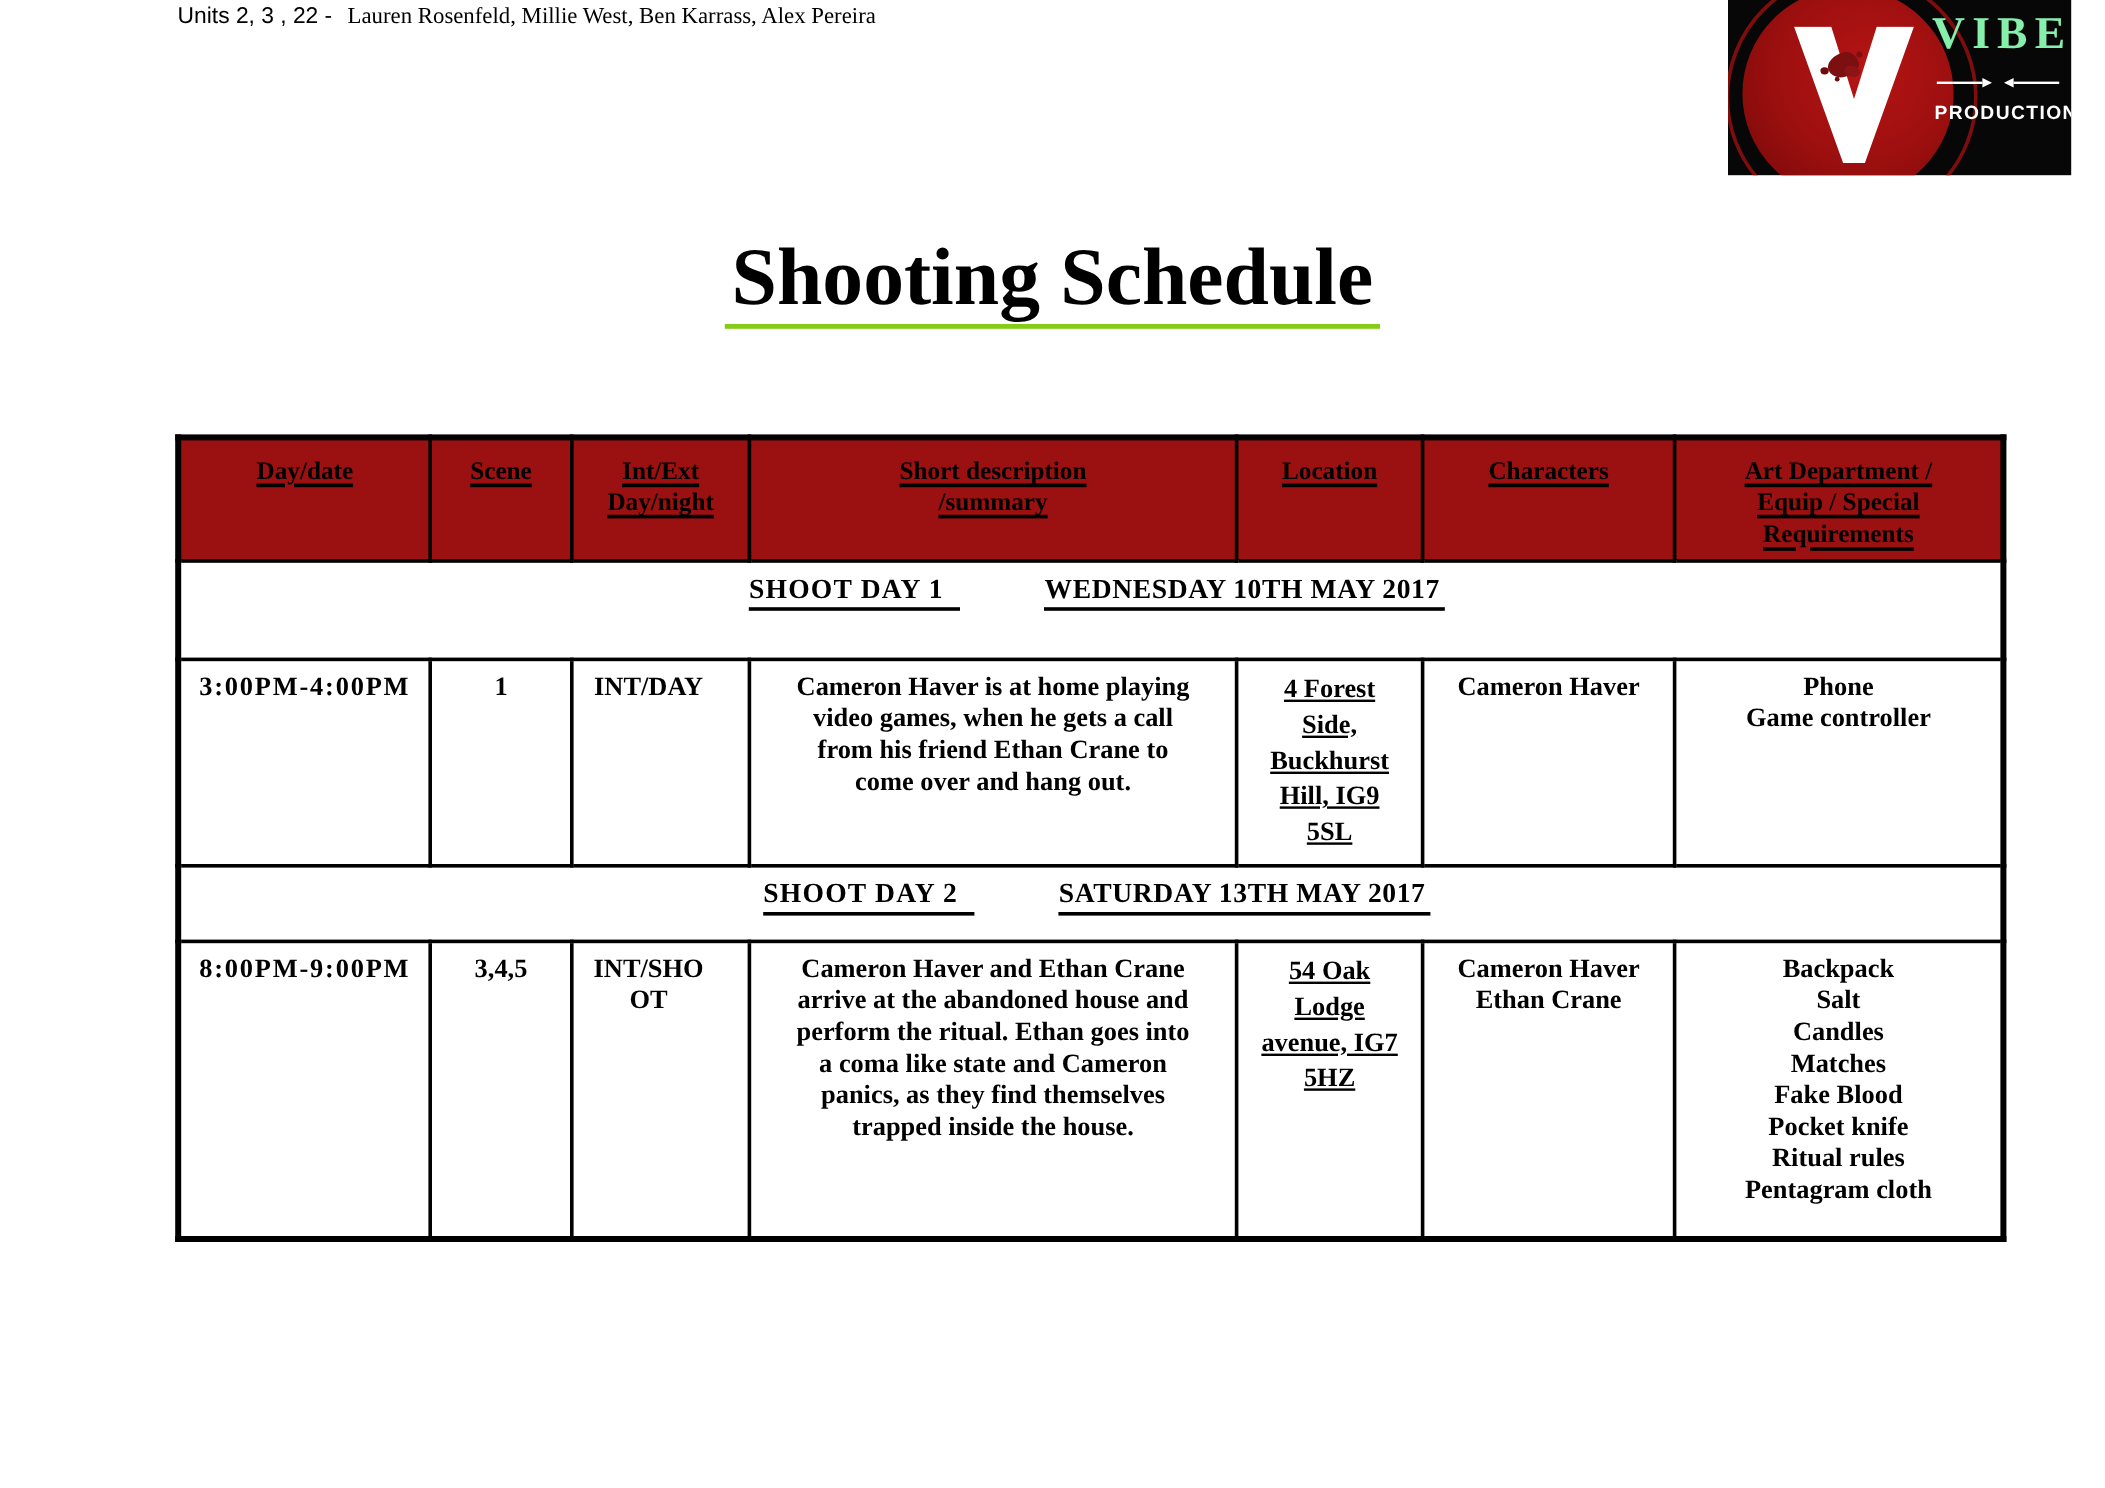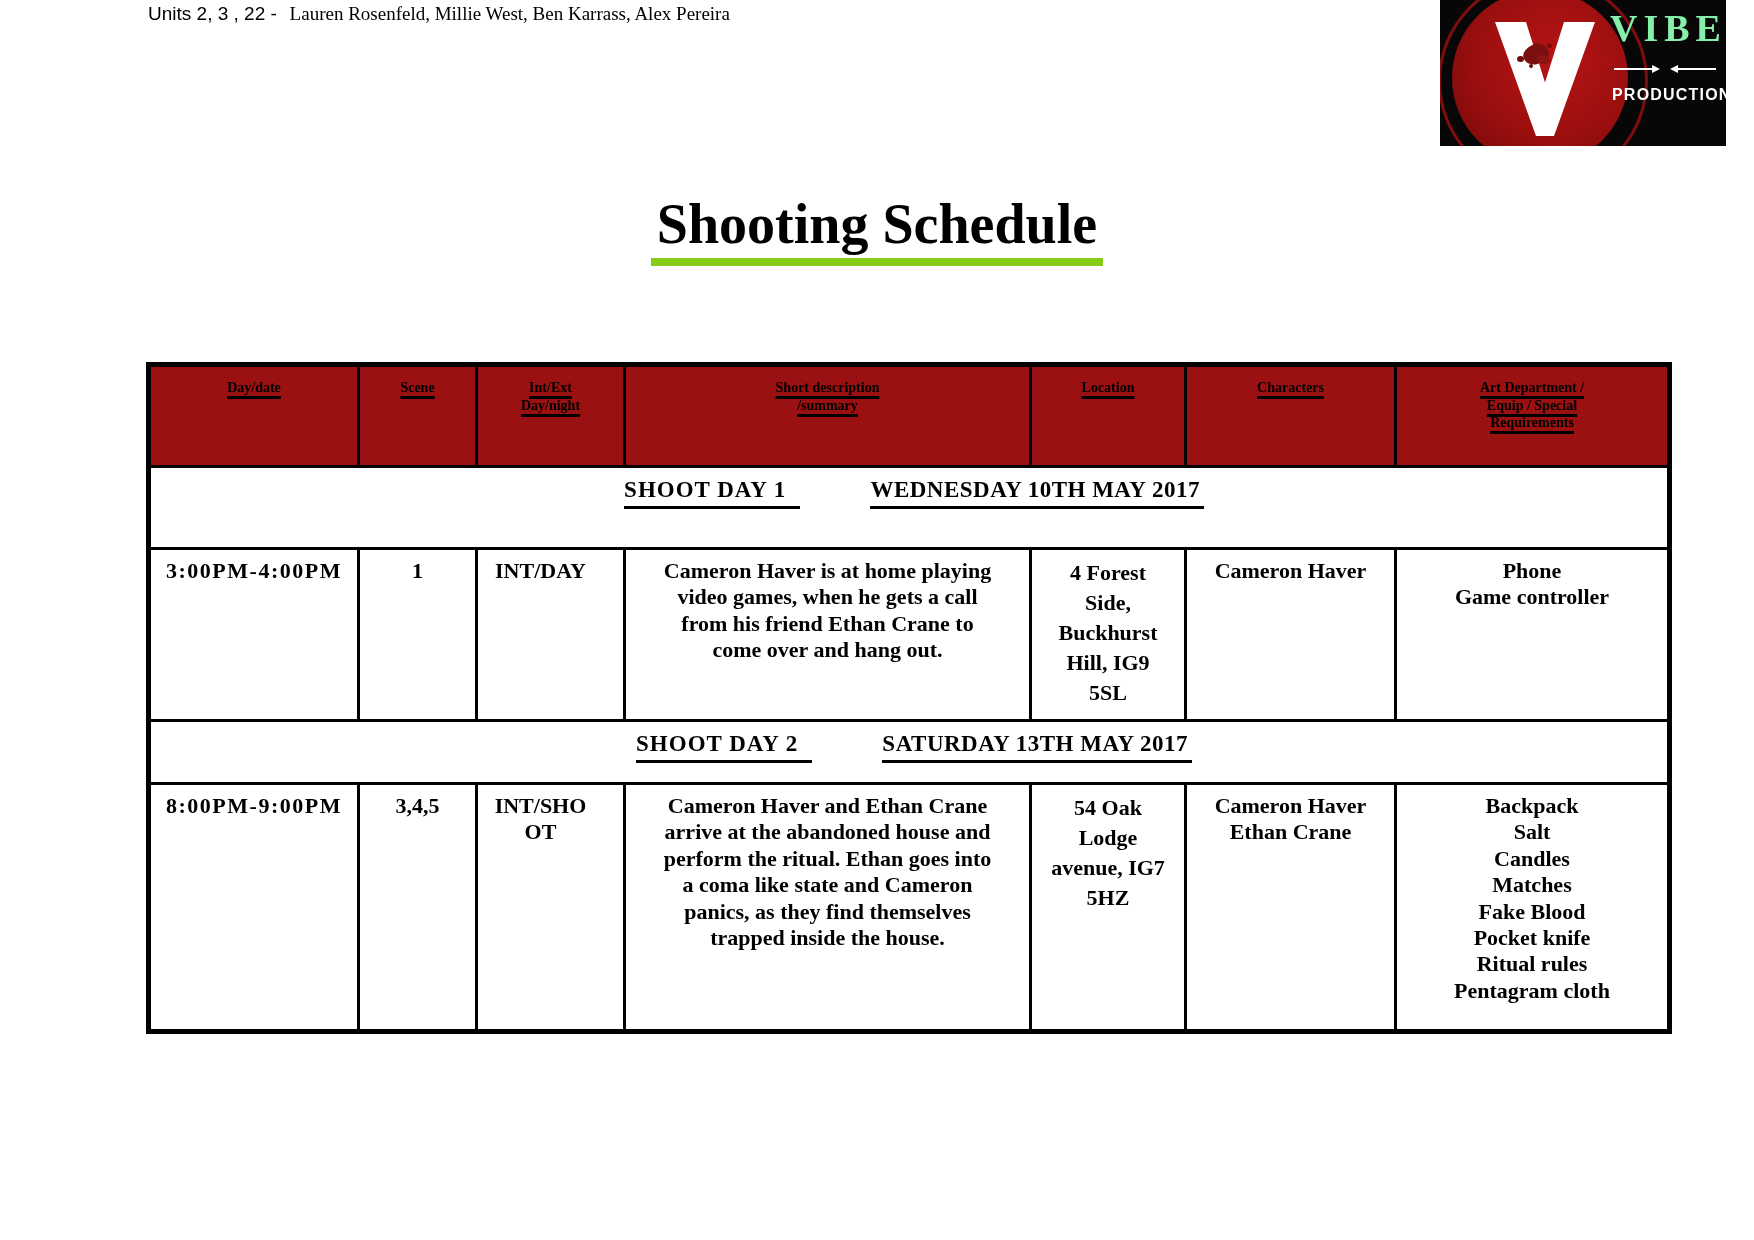--- a/index.html
+++ b/index.html
@@ -32,38 +32,38 @@
   .logo-divider{position:absolute;left:174px;top:68px;width:102px;display:flex;align-items:center;justify-content:space-between;}
   .lg-arr{position:relative;display:block;width:38px;height:2px;background:#fff;}
   .lg-arr-r::after{content:"";position:absolute;right:-8px;top:-3px;border-left:8px solid #fff;
     border-top:4px solid transparent;border-bottom:4px solid transparent;}
   .lg-arr-l::after{content:"";position:absolute;left:-8px;top:-3px;border-right:8px solid #fff;
     border-top:4px solid transparent;border-bottom:4px solid transparent;}
   .logo-sub{position:absolute;left:172px;top:86px;color:#fff;
     font-family:"Liberation Sans","DejaVu Sans",sans-serif;font-weight:bold;font-size:16px;letter-spacing:1.2px;}
   
   .title-wrap{position:absolute;left:0;top:196px;width:100%;text-align:center;}
-  .page-title{display:inline-block;font-weight:bold;font-size:56px;line-height:1;
-    padding:0 6px 6px 6px;border-bottom:8px solid #84cc16;letter-spacing:0px;}
+  .page-title{display:inline-block;font-weight:bold;font-size:68px;line-height:1;
+    padding:0 6px 6px 6px;border-bottom:4px solid #84cc16;letter-spacing:0px;}
   
   table.sched{position:absolute;left:146px;top:362px;width:1521px;
     border-collapse:collapse;table-layout:fixed;border:5px solid #000;}
   td{border:3px solid #000;vertical-align:top;font-weight:bold;font-size:22px;
     padding:8px 10px;white-space:pre-line;line-height:1.2;text-align:center;}
-  td.hcell{background:var(--header-bg,#9b1010);text-align:center;font-size:14px;padding-top:12px;
+  td.hcell{background:var(--header-bg,#9b1010);text-align:center;font-size:21px;padding-top:12px;
     text-decoration:underline;text-decoration-thickness:2.5px;text-underline-offset:4px;line-height:1.25;}
   tr.r-header{height:102px;}
   tr.r-sd1{height:82px;} tr.r-sd2{height:63px;text-decoration:underline;}
   tr.r-data1{height:172px;} tr.r-data2{height:248px;}
   td.sd-cell{padding:8px 0 0 10px;font-size:23px;white-space:nowrap;}
   .sd-label{display:inline-block;border-bottom:3px solid #000;padding:0 14px 2px 0;letter-spacing:1px;}
   .sd-date{display:inline-block;border-bottom:3px solid #000;padding:0 4px 2px 0;margin-left:70px;letter-spacing:0.5px;}
   td.time-cell{letter-spacing:1.5px;}
   td.intext-cell{padding-right:30px;word-break:break-all;}
-  td.loc-cell{line-height:1.36;}
+  td.loc-cell{line-height:1.36;text-decoration:underline;}
 </style>
 </head>
 <body>
 
 <div class="units-line">
   <span class="units-label">Units 2, 3 , 22 -</span>
   <span class="units-crew">Lauren Rosenfeld, Millie West, Ben Karrass, Alex Pereira</span>
 </div>
 
 <div class="logo">

